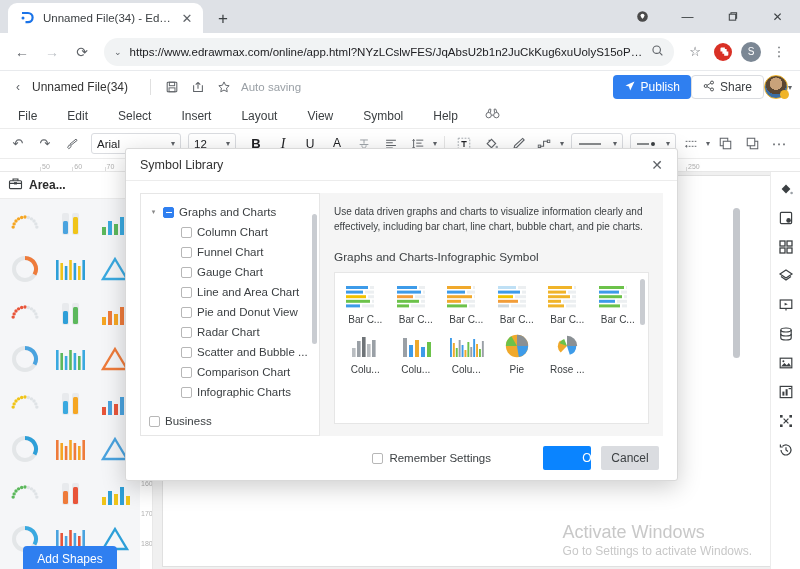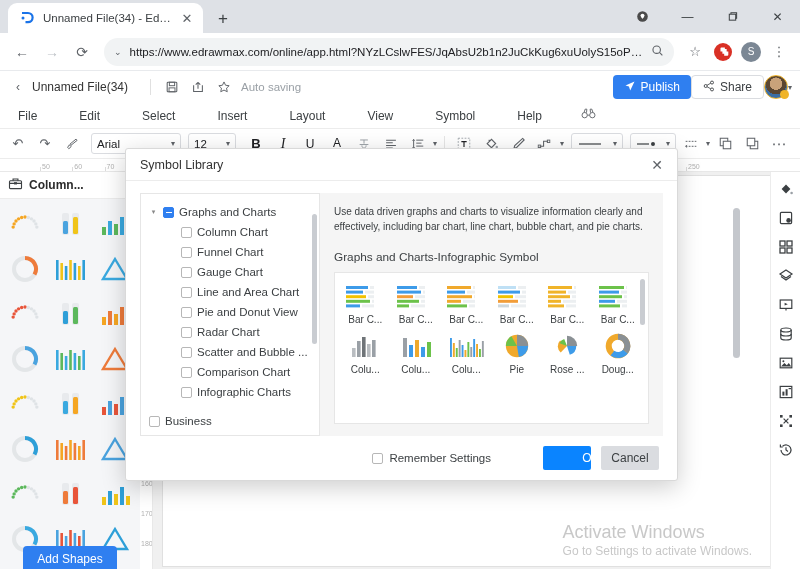--- a/index.html
+++ b/index.html
@@ -71,21 +71,21 @@
     display:flex;align-items:center; gap:5px; padding: 0 11px; font-size:12px; cursor:pointer;}
   .btn-share { border:1px solid #dadce0; border-radius:4px; height:24px;
     display:flex;align-items:center; gap:5px; padding:0 11px; font-size:12px; color:#3c4043; cursor:pointer; background:#fff;}
   .avatar { width:24px;height:24px;border-radius:50%;
     background: radial-gradient(circle at 50% 35%, #c9a27a 0 34%, #5a4632 35% 58%, #3b6ea5 59% 100%);
     border:1.5px solid #f0b429; position:relative; cursor:pointer;}
   .avatar::after{content:"";position:absolute;right:-2px;bottom:-1px;width:9px;height:9px;border-radius:50%;background:#f0b429;}
   .caret-s { font-size:8px; color:#5f6368; cursor:pointer; }
 
   .menubar { height: 26px; background:#fff; display:flex; align-items:center; padding-left: 8px;
-    border-bottom:1px solid #ececec; gap: 16px; }
+    border-bottom:1px solid #ececec; gap: 4px; }
   .menubar .mi { padding: 0 13px; font-size:12px; color:#3c4043; cursor:pointer; line-height:26px; }
   .menubar .mi:first-child { padding-left: 10px; }
 
   .toolbar { height: 30px; background:#fff; display:flex; align-items:center; gap:3px; padding: 0 6px;
     border-bottom:1px solid #ececec; }
   .tbtn { width:24px;height:24px;display:flex;align-items:center;justify-content:center;color:#5f6368;
     font-size:13px;cursor:pointer;border-radius:3px;}
   .tsel { height:21px; border:1px solid #dadce0; border-radius:3px; display:flex; align-items:center;
     padding: 0 5px; font-size:11.5px; color:#202124; background:#fff; cursor:pointer; gap: 4px;}
   .tsel .cv { margin-left:auto; font-size:8px; color:#5f6368; }
@@ -446,21 +446,21 @@
 
     <div class="sympanel">
       <div class="sym-head">
         <span>
           <svg width="15" height="15" viewBox="0 0 16 16">
               <rect x="1.6" y="5" width="12.8" height="8.4" rx="1" fill="none" stroke="#3c4043" stroke-width="1.2"></rect>
               <path d="M1.6 7.8h12.8M5.4 5V3.2h5.2V5" stroke="#3c4043" stroke-width="1.2" fill="none"></path>
               <rect x="6.4" y="6.6" width="3.2" height="2.4" fill="#3c4043"></rect>
             </svg>
         </span>
-        <span class="t">Column...</span>
+        <span class="t">Area...</span>
         <span class="c">∧</span>
       </div>
       <div class="sym-grid" id="symgrid">
           <div class="sym-cell">
             <svg width="34" height="30" viewBox="0 0 34 30">
               <circle cx="5.147739912858347" cy="18.122786419517233" r="1.7" fill="#f5a623"></circle>
               <circle cx="6.142075370407767" cy="14.890648501219129" r="1.7" fill="#f5a623"></circle>
               <circle cx="7.998667164434483" cy="12.06425761611618" r="1.7" fill="#f5a623"></circle>
               <circle cx="10.570078460252045" cy="9.868064893975816" r="1.7" fill="#f5a623"></circle>
               <circle cx="13.652106727529254" cy="8.476475771876682" r="1.7" fill="#f5a623"></circle>
@@ -1014,30 +1014,20 @@
                 <div class="art">
                   <svg width="28" height="26" viewBox="0 0 28 28">
                     <path d="M14 14 14 3A11 11 0 0 1 25 14z" fill="#8a9094"></path>
                     <path d="M14 14 24 14A10 10 0 0 1 17 23.5z" fill="#3d9be9"></path>
                     <path d="M14 14 7.2 21A9 9 0 0 1 6.5 8z" fill="#f0a92c"></path>
                     <path d="M14 14 6 11A8 8 0 0 1 11 6.4z" fill="#6cc24a"></path>
                   </svg>
                 </div>
                 <div class="lbl">Rose ...</div>
               </div>
-              <div class="thumb">
-                <div class="art">
-                  <svg width="28" height="26" viewBox="0 0 28 28">
-                    <circle cx="14" cy="14" r="10" fill="none" stroke="#f0a92c" stroke-width="6.5"></circle>
-                    <path d="M14 4a10 10 0 0 1 8 16" fill="none" stroke="#8a9094" stroke-width="6.5"></path>
-                    <path d="M22 20a10 10 0 0 1-14 1.6" fill="none" stroke="#3d9be9" stroke-width="6.5"></path>
-                  </svg>
-                </div>
-                <div class="lbl">Doug...</div>
-              </div>
             </div>
           <div class="thumbs-scroll"></div>
         </div>
       </div>
     </div>
     <div class="dlg-foot">
       <div class="rem">
         <span class="cb"></span>
         <span>Remember Settings</span>
       </div>

